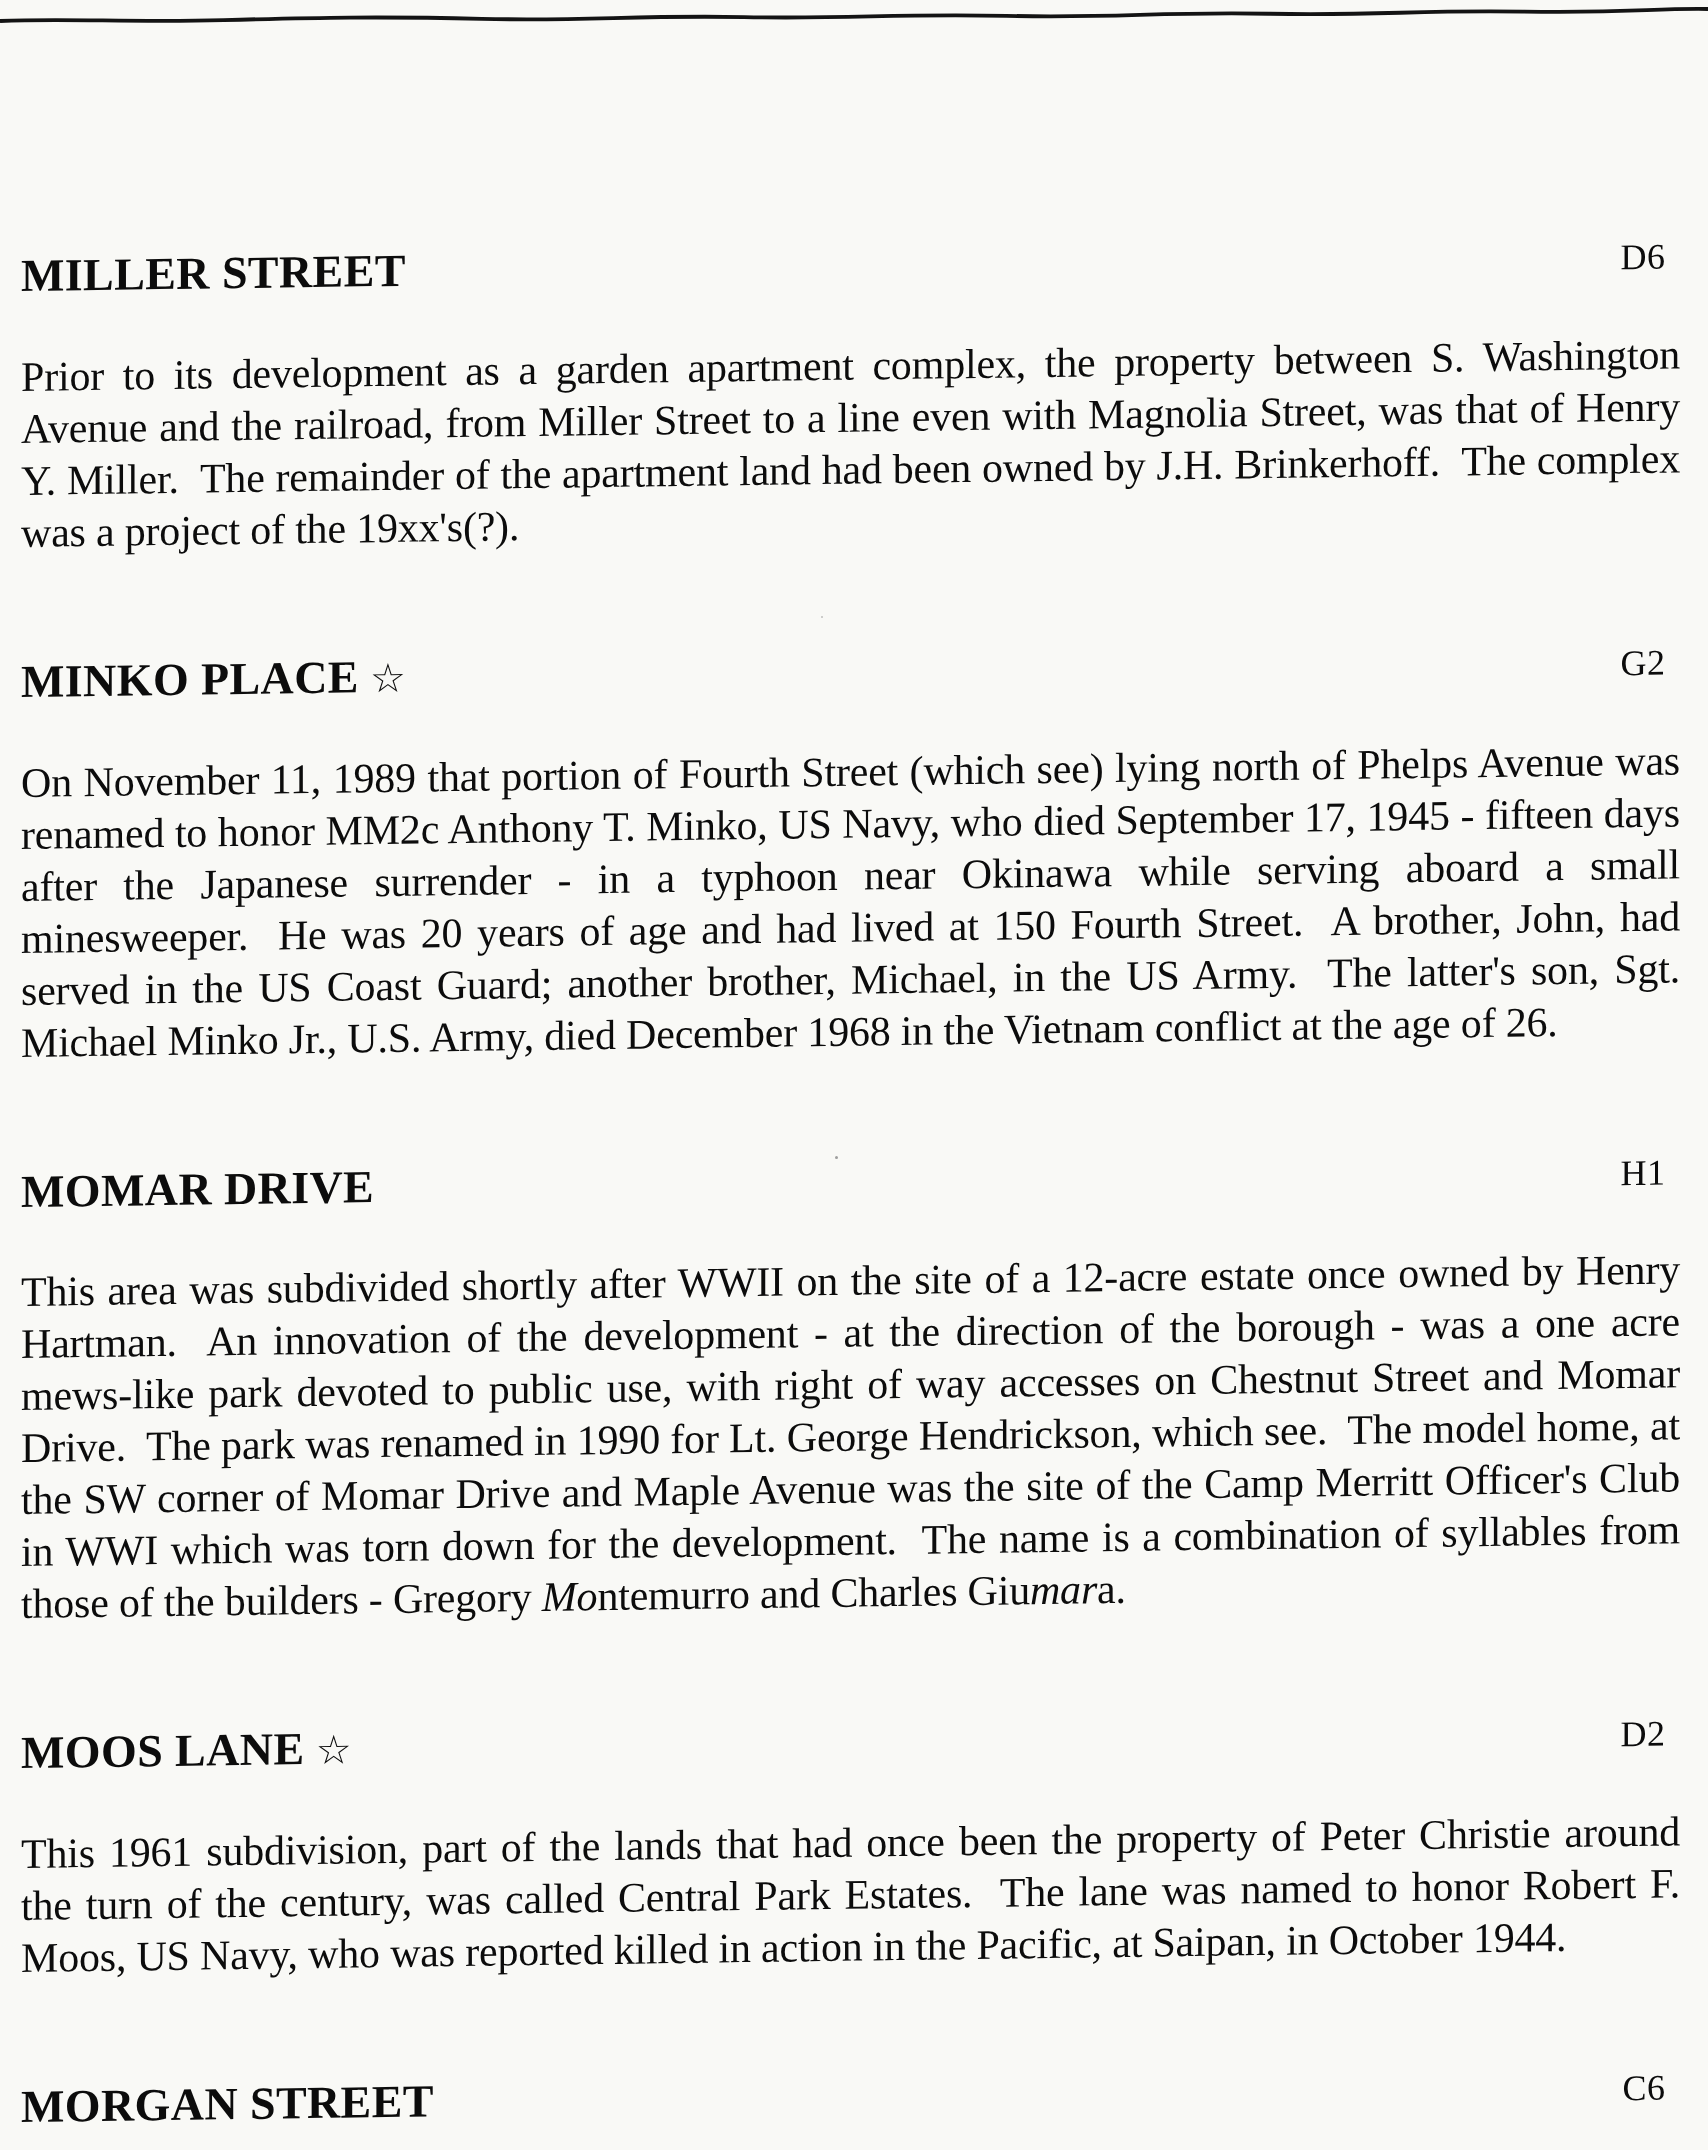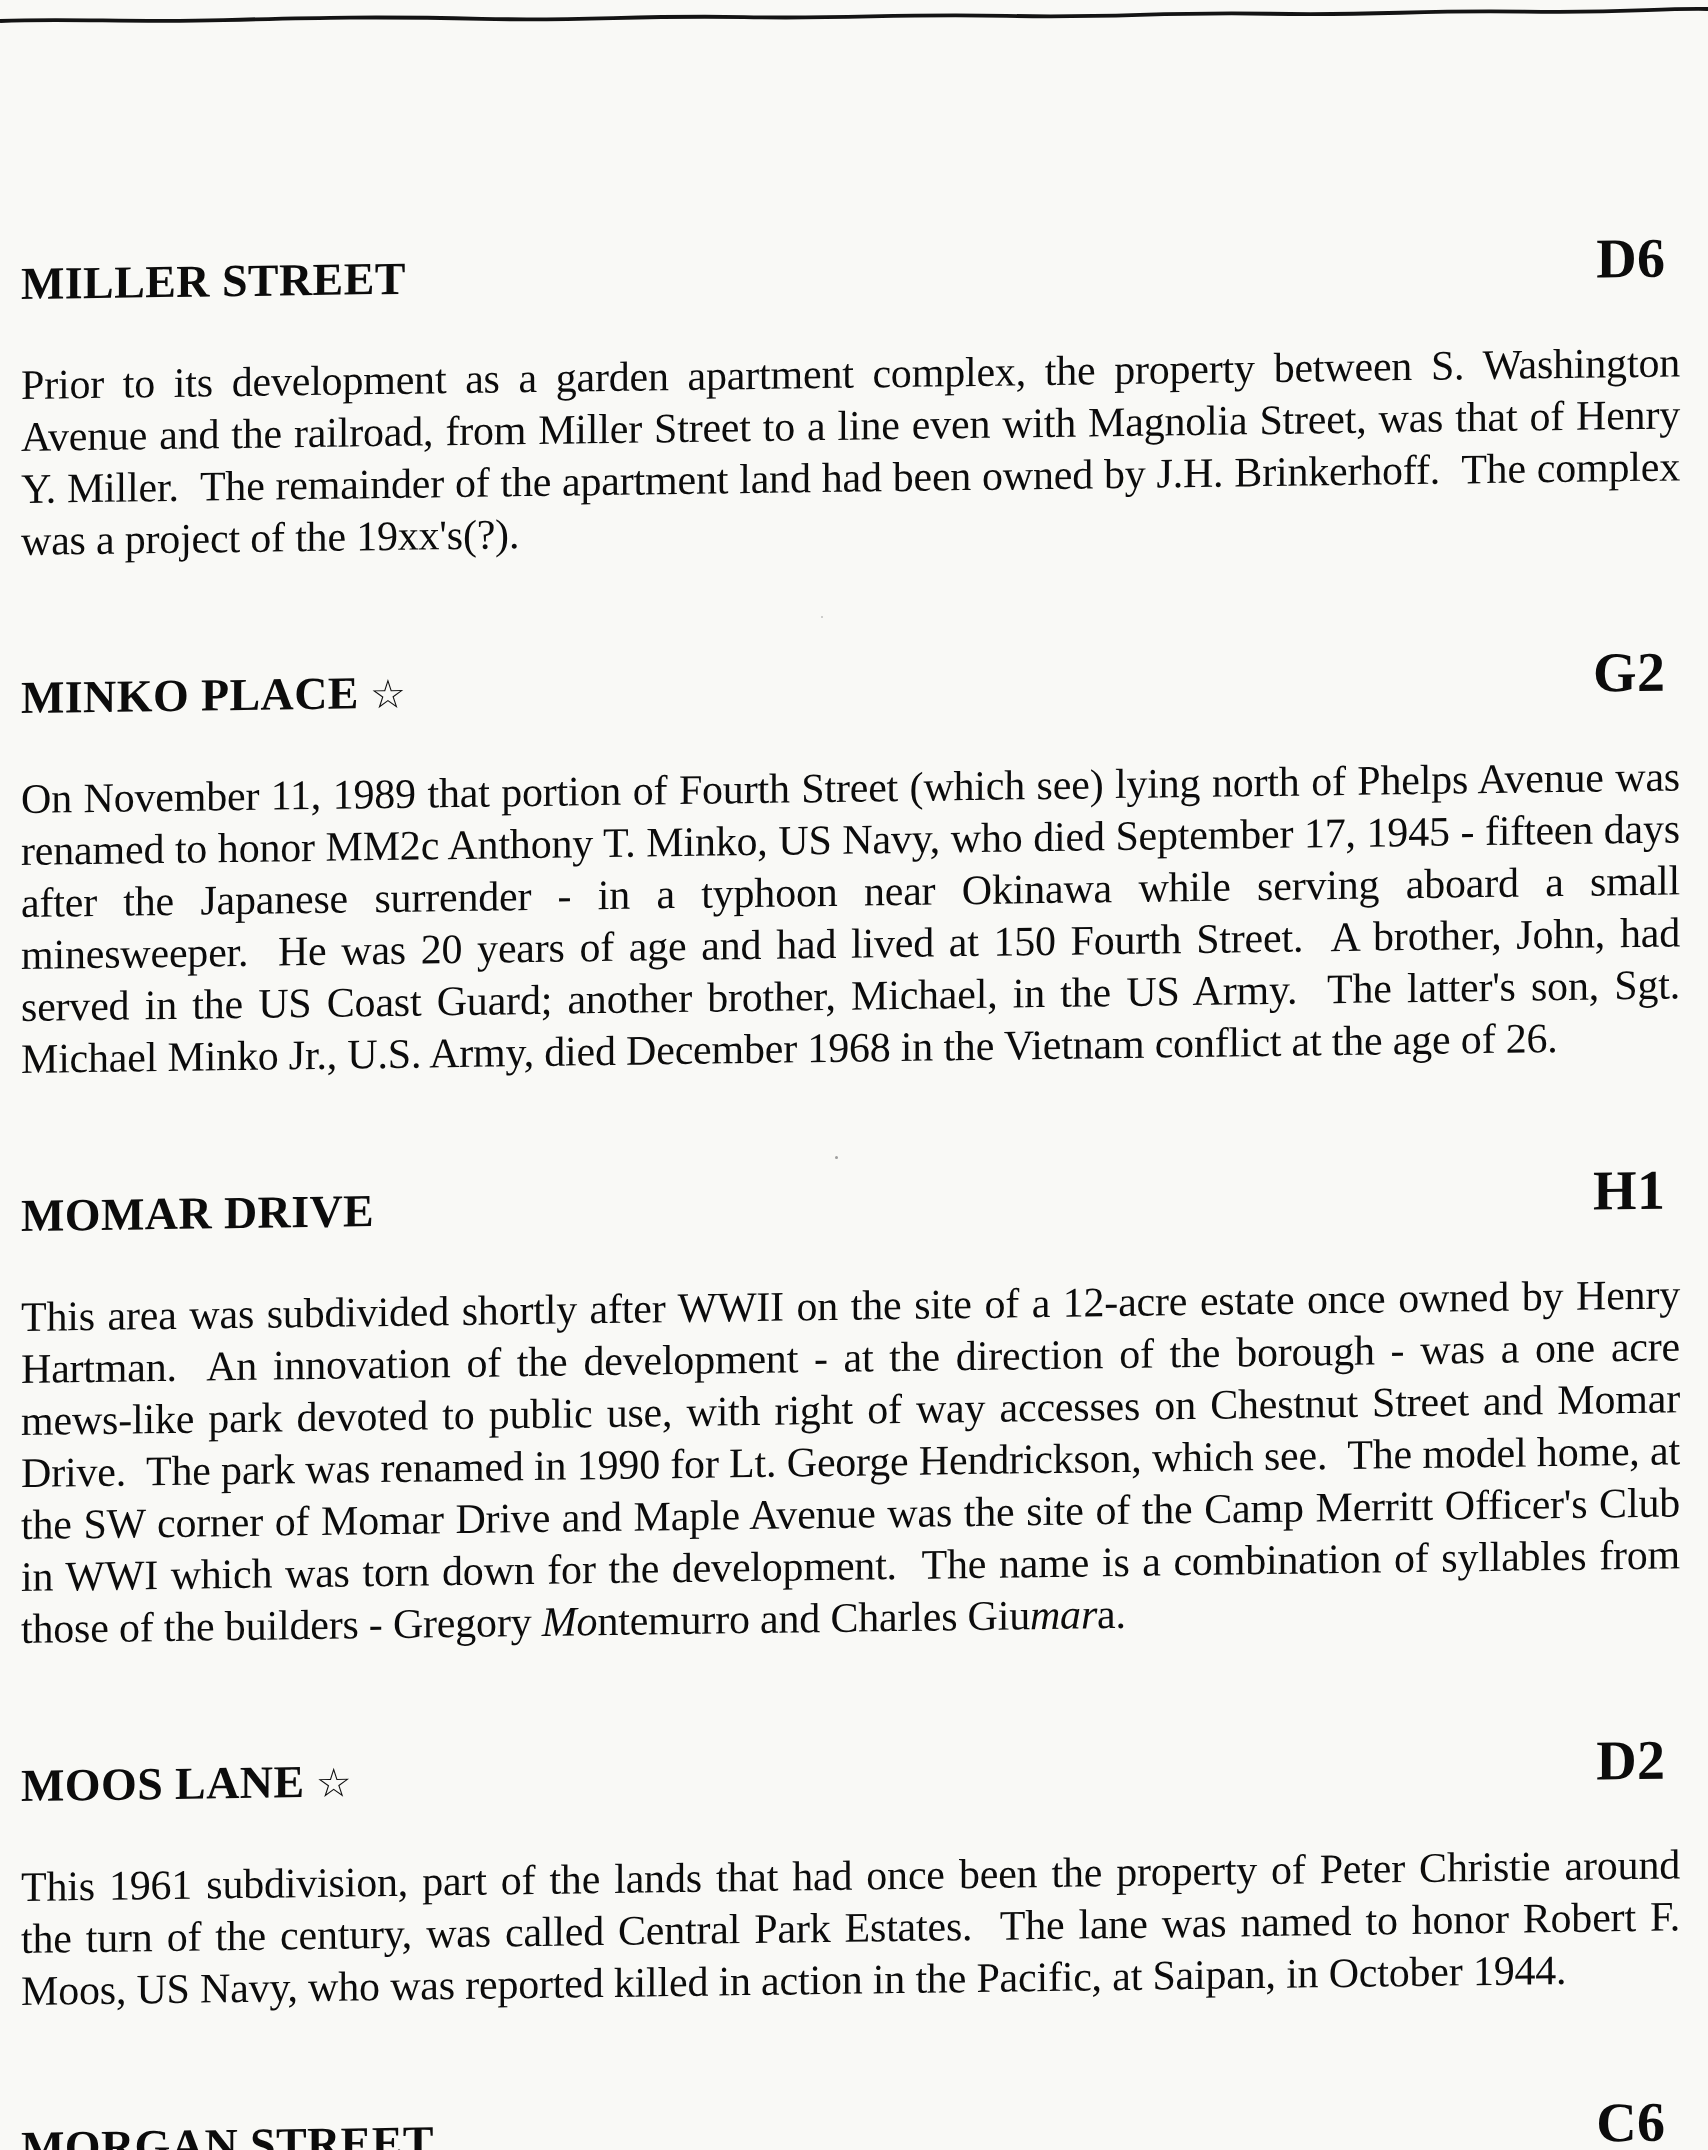--- a/index.html
+++ b/index.html
@@ -42,22 +42,22 @@
     letter-spacing: 0.4px;
     white-space: nowrap;
   }
   .star {
     font-family: "DejaVu Sans", sans-serif;
     font-weight: normal;
     font-size: 40px;
     margin-left: 11.2px;
   }
   .grid-code {
-    font-weight: bold;
-    font-size: 56px;
+    font-weight: normal;
+    font-size: 36px;
     line-height: 1;
     padding-right: 14.6px;
     letter-spacing: 0.4px;
   }
   .section-body {
     margin-top: 51px;
     font-size: 42px;
     line-height: 52px;
     letter-spacing: -0.2px;
     text-align: justify;

